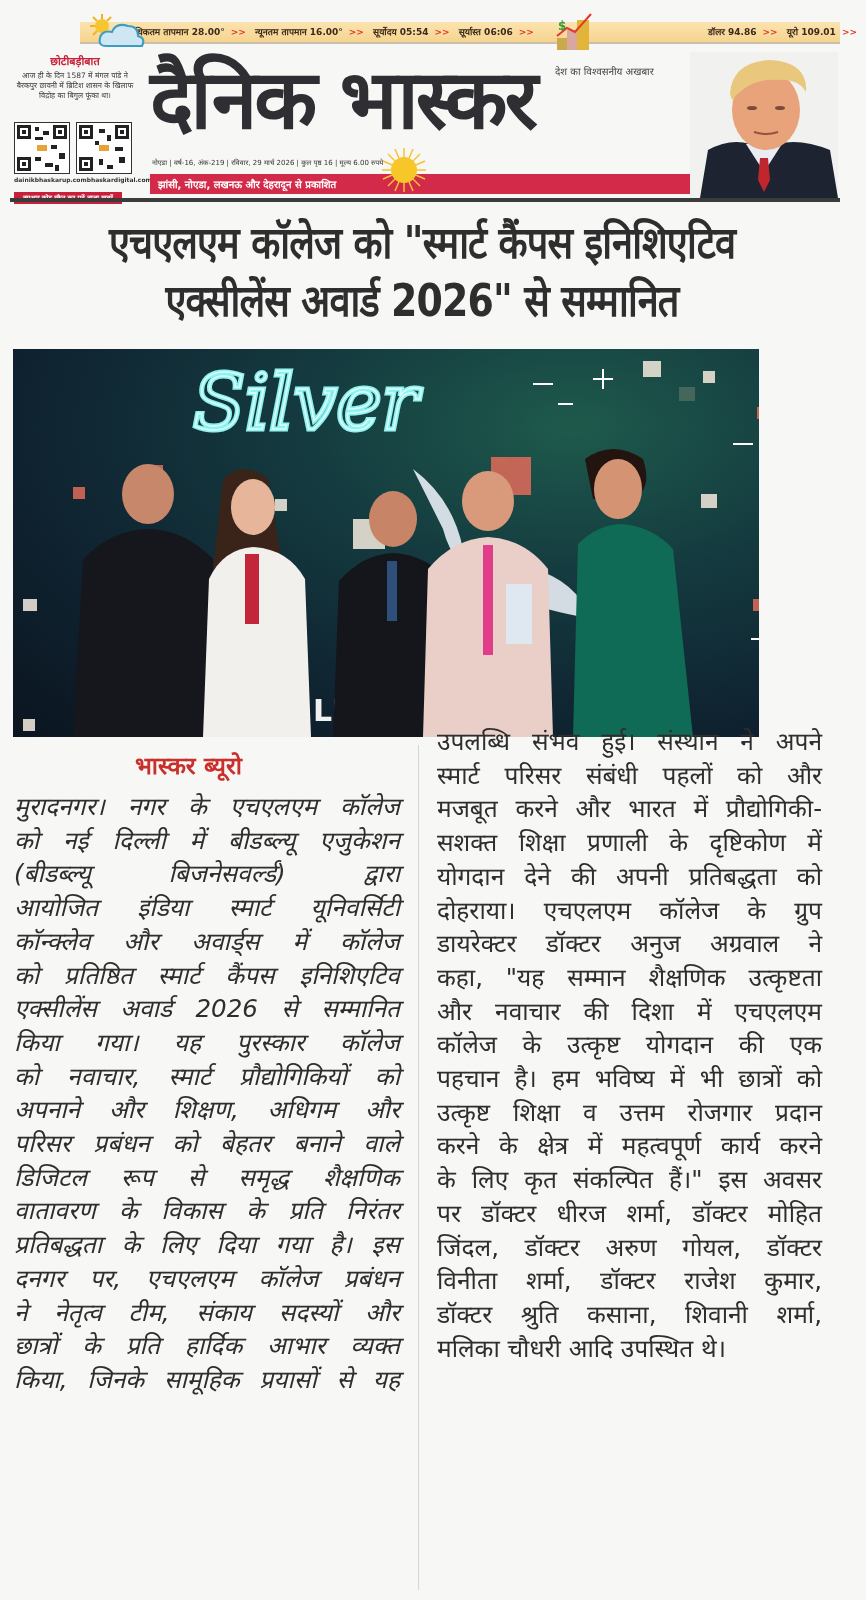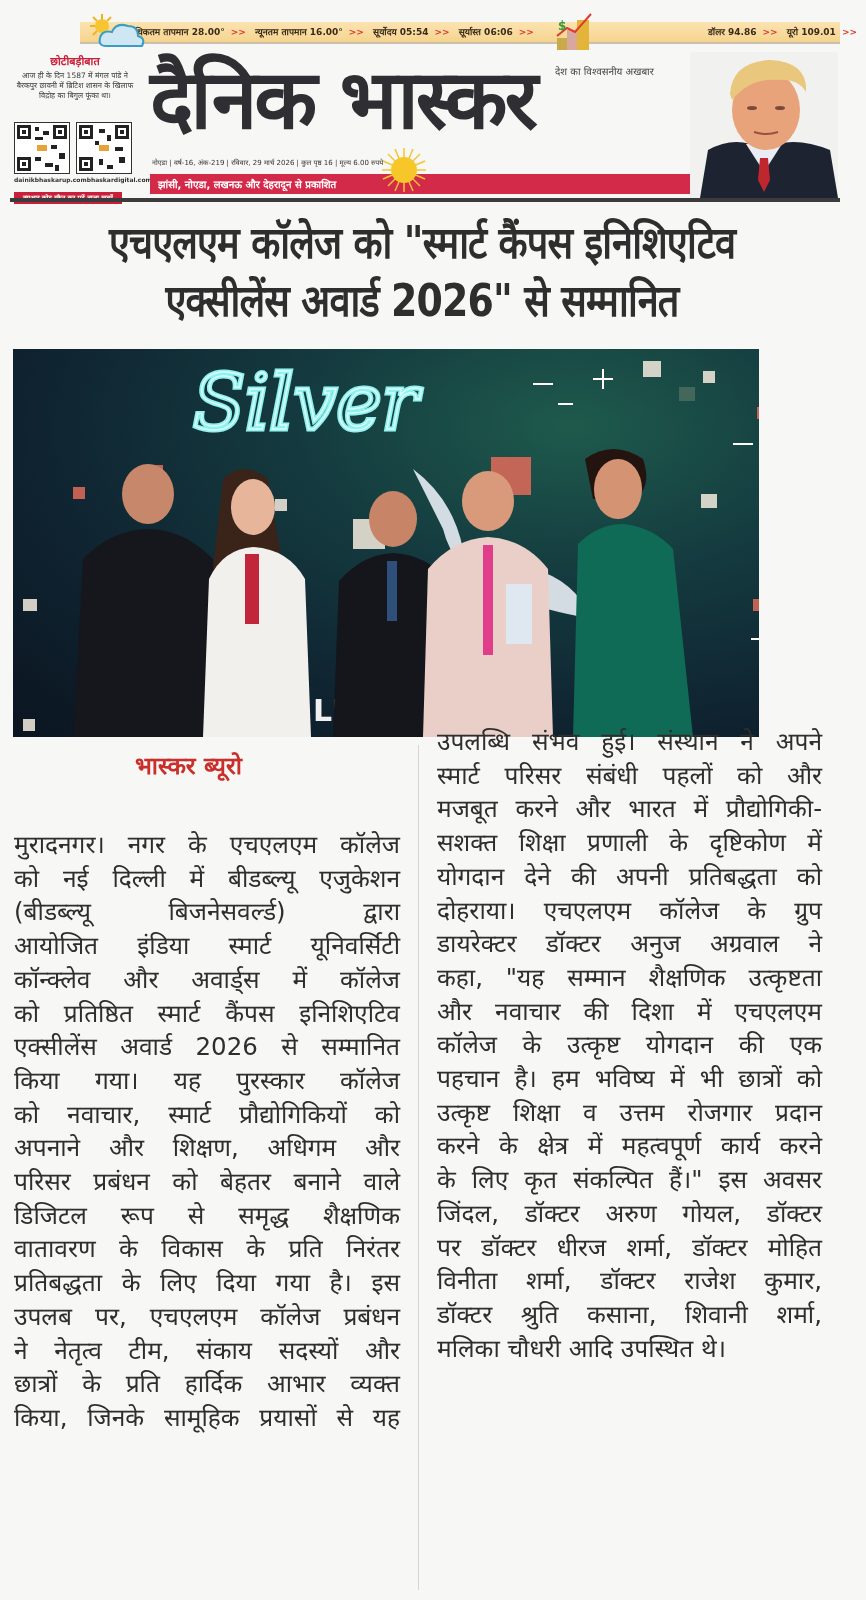--- a/index.html
+++ b/index.html
@@ -40,21 +40,21 @@
 
   
   .photo { position: absolute; left: 13px; top: 349px; width: 746px; height: 388px; overflow: hidden;
     background: radial-gradient(ellipse at 75% 20%, #1e5a4c 0%, #143a3f 35%, #0f2230 70%, #0b1520 100%); }
 
   
   .byline { position: absolute; left: 135px; top: 748px; font-size: 24px; font-weight: bold; color: #c9302c; }
 
   
   .col { position: absolute; font-size: 24.5px; line-height: 33.7px; color: #2e2e2e; text-align: justify; }
-  .col-left { left: 14px; top: 828px; width: 386px; }
+  .col-left { left: 14px; top: 790px; width: 386px; font-style: italic; }
   .col-right { left: 437px; top: 725px; width: 385px; }
   .line { display: block; white-space: nowrap; text-align-last: justify; text-align: justify; }
   .line.last { text-align-last: left; }
   .divider { position: absolute; left: 418px; top: 745px; width: 1px; height: 845px; background: #d6d6d6; }
 </style>
 </head>
 <body>
 
 <div class="ticker">
   <div class="ticker-left">
@@ -259,39 +259,39 @@
   <span class="line">कॉन्क्लेव और अवार्ड्स में कॉलेज</span>
   <span class="line">को प्रतिष्ठित स्मार्ट कैंपस इनिशिएटिव</span>
   <span class="line">एक्सीलेंस अवार्ड 2026 से सम्मानित</span>
   <span class="line">किया गया। यह पुरस्कार कॉलेज</span>
   <span class="line">को नवाचार, स्मार्ट प्रौद्योगिकियों को</span>
   <span class="line">अपनाने और शिक्षण, अधिगम और</span>
   <span class="line">परिसर प्रबंधन को बेहतर बनाने वाले</span>
   <span class="line">डिजिटल रूप से समृद्ध शैक्षणिक</span>
   <span class="line">वातावरण के विकास के प्रति निरंतर</span>
   <span class="line">प्रतिबद्धता के लिए दिया गया है। इस</span>
-  <span class="line">उपलब पर, एचएलएम कॉलेज प्रबंधन</span>
+  <span class="line">दनगर पर, एचएलएम कॉलेज प्रबंधन</span>
   <span class="line">ने नेतृत्व टीम, संकाय सदस्यों और</span>
   <span class="line">छात्रों के प्रति हार्दिक आभार व्यक्त</span>
   <span class="line">किया, जिनके सामूहिक प्रयासों से यह</span>
 </div>
 
 <div class="col col-right">
   <span class="line">उपलब्धि संभव हुई। संस्थान ने अपने</span>
   <span class="line">स्मार्ट परिसर संबंधी पहलों को और</span>
   <span class="line">मजबूत करने और भारत में प्रौद्योगिकी-</span>
   <span class="line">सशक्त शिक्षा प्रणाली के दृष्टिकोण में</span>
   <span class="line">योगदान देने की अपनी प्रतिबद्धता को</span>
   <span class="line">दोहराया। एचएलएम कॉलेज के ग्रुप</span>
   <span class="line">डायरेक्टर डॉक्टर अनुज अग्रवाल ने</span>
   <span class="line">कहा, "यह सम्मान शैक्षणिक उत्कृष्टता</span>
   <span class="line">और नवाचार की दिशा में एचएलएम</span>
   <span class="line">कॉलेज के उत्कृष्ट योगदान की एक</span>
   <span class="line">पहचान है। हम भविष्य में भी छात्रों को</span>
   <span class="line">उत्कृष्ट शिक्षा व उत्तम रोजगार प्रदान</span>
   <span class="line">करने के क्षेत्र में महत्वपूर्ण कार्य करने</span>
   <span class="line">के लिए कृत संकल्पित हैं।" इस अवसर</span>
+  <span class="line">पर डॉक्टर धीरज शर्मा, डॉक्टर मोहित</span>
   <span class="line">जिंदल, डॉक्टर अरुण गोयल, डॉक्टर</span>
-  <span class="line">पर डॉक्टर धीरज शर्मा, डॉक्टर मोहित</span>
   <span class="line">विनीता शर्मा, डॉक्टर राजेश कुमार,</span>
   <span class="line">डॉक्टर श्रुति कसाना, शिवानी शर्मा,</span>
   <span class="line last">मलिका चौधरी आदि उपस्थित थे।</span>
 </div>
 
 </body></html>

